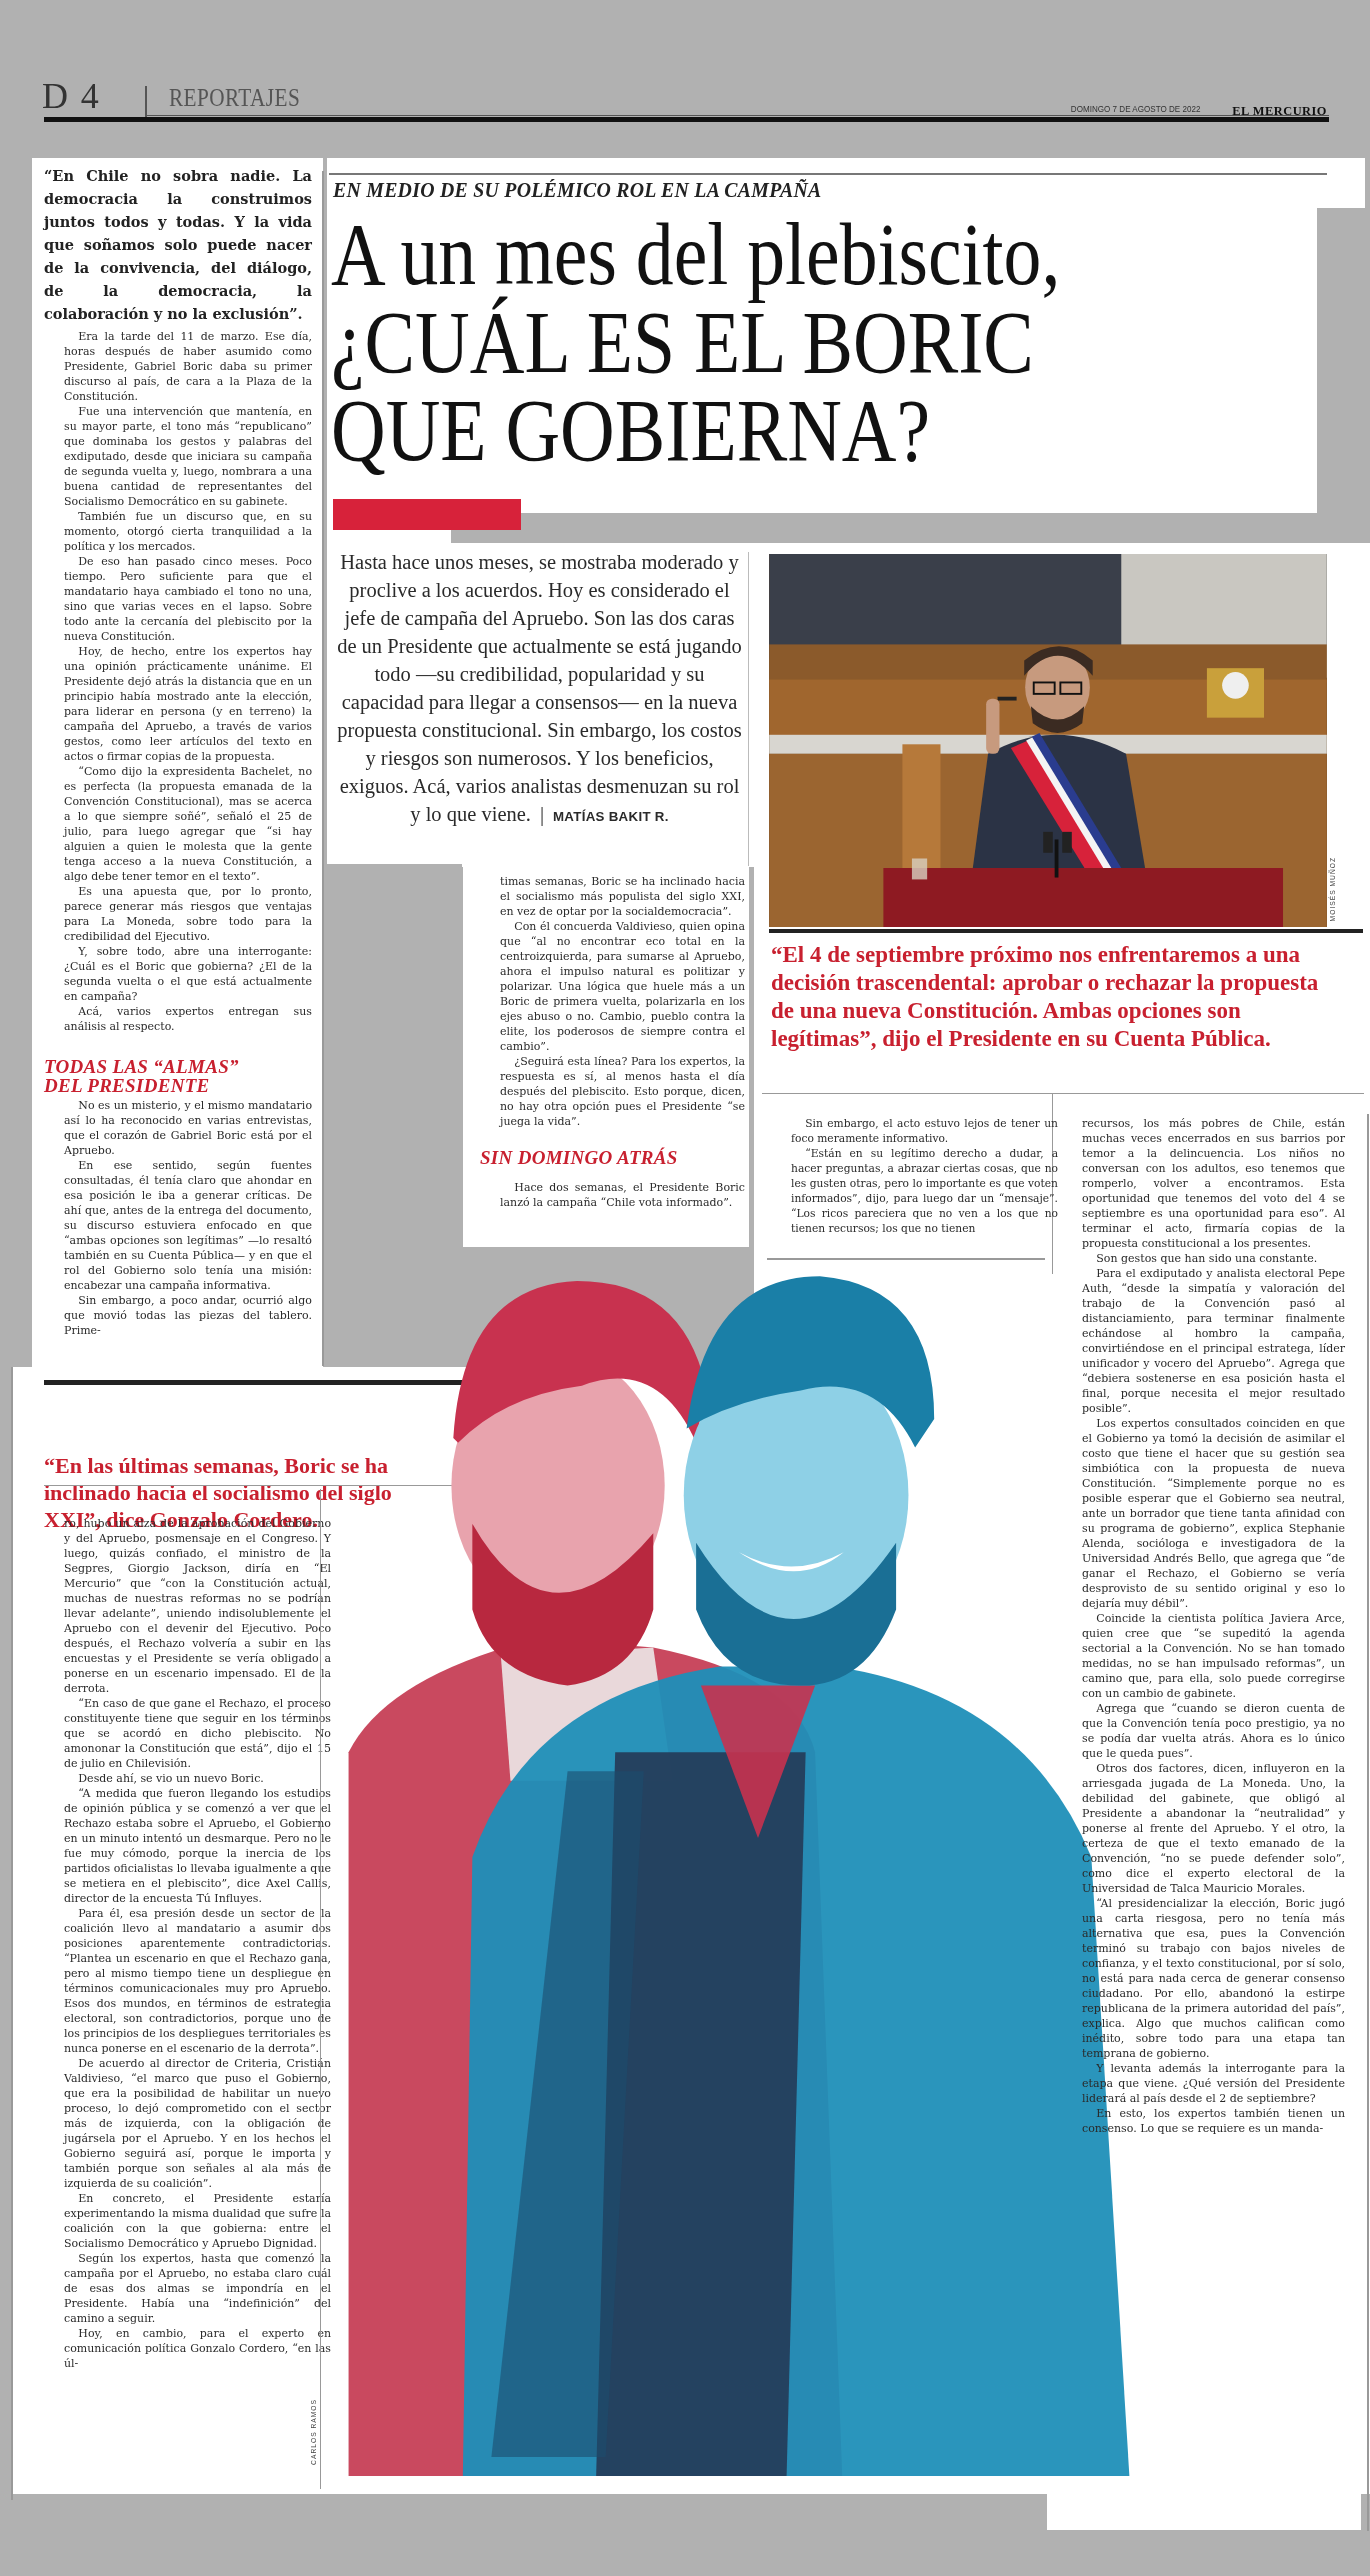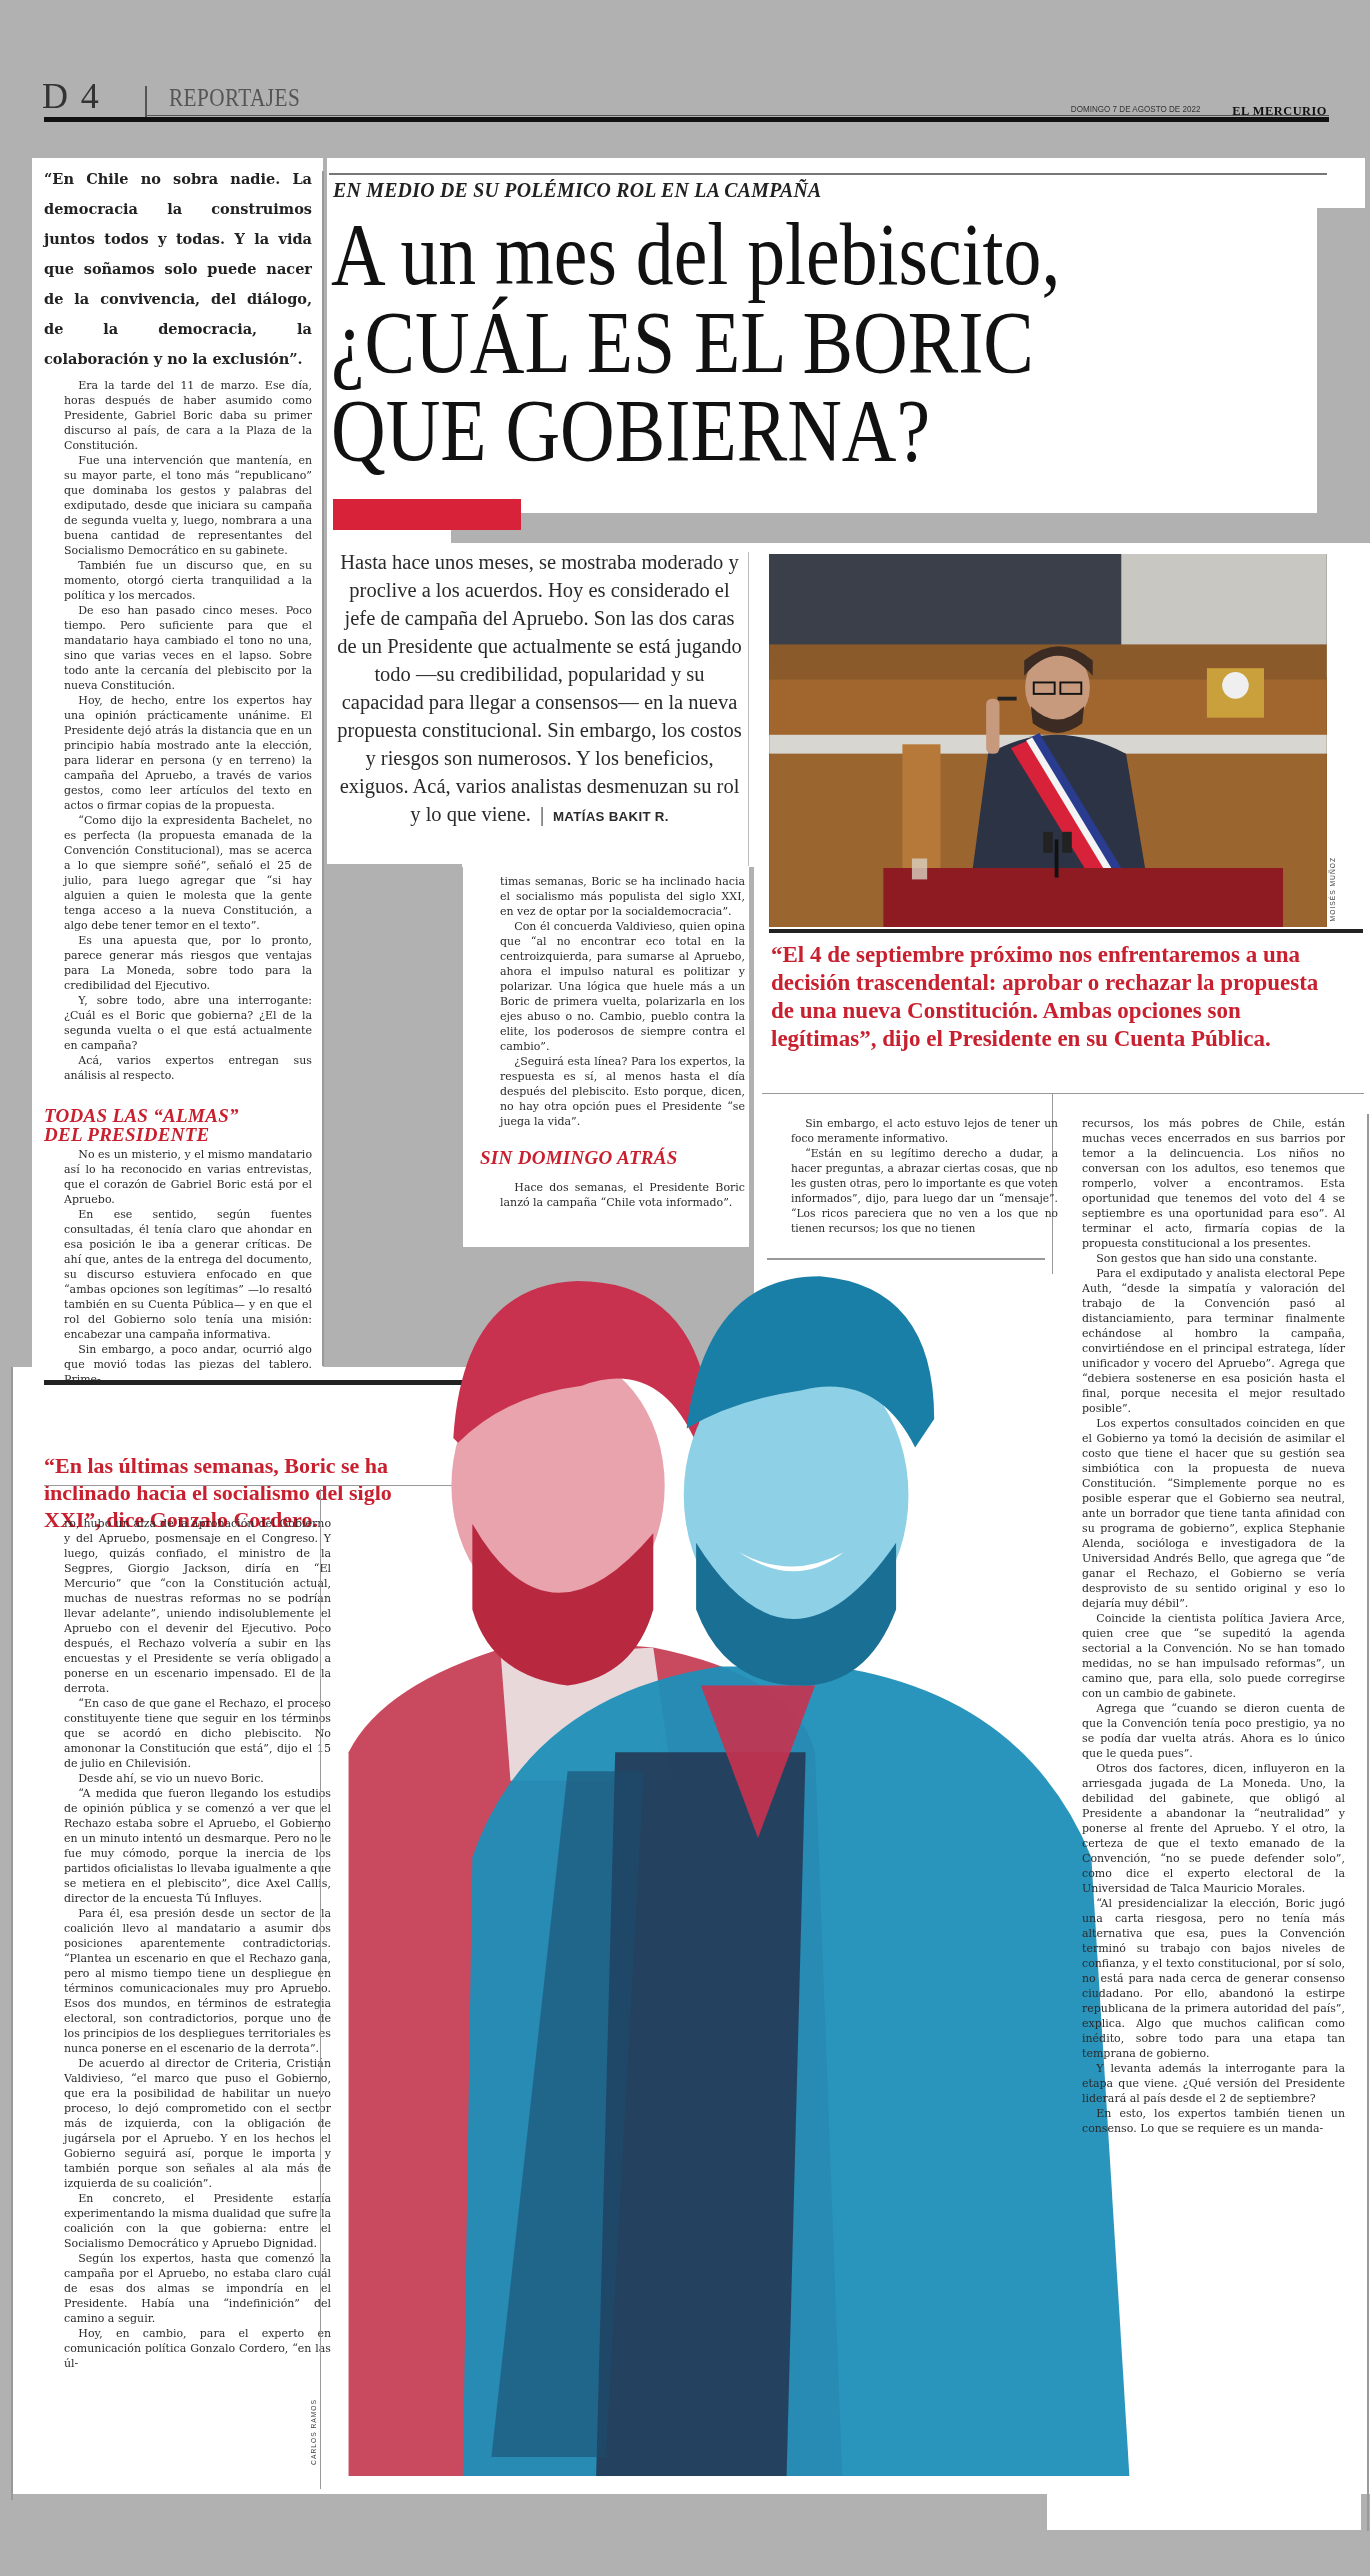--- a/index.html
+++ b/index.html
@@ -104,21 +104,21 @@
   </svg>
 </div>
 <div class="abs photo-credit" style="left:1329px; top:857px;">MOISÉS MUÑOZ</div>
 <div class="abs" style="left:769px; top:929px; width:594px; height:3.8px; background:#222;"></div>
 
 <div class="abs pull" style="left:771px; top:941px; width:552px; font-size:23px; line-height:28px;">“El 4 de septiembre próximo nos enfrentaremos a una decisión trascendental: aprobar o rechazar la propuesta de una nueva Constitución. Ambas opciones son legítimas”, dijo el Presidente en su Cuenta Pública.</div>
 <div class="abs" style="left:762px; top:1093px; width:602px; height:1px; background:#999;"></div>
 <div class="abs" style="left:1052px; top:1093px; width:1px; height:181px; background:#999;"></div>
 
 <div class="abs" style="left:44px; top:164px; width:268px;">
-  <div style="font-family:'DejaVu Serif',serif; font-weight:bold; font-size:14.5px; line-height:30px; color:#222; text-align:justify; hyphens:auto; margin-bottom:3.8px;">“En Chile no sobra nadie. La democracia la construimos juntos todos y todas. Y la vida que soñamos solo puede nacer de la convivencia, del diálogo, de la democracia, la colaboración y no la exclusión”.</div>
+  <div style="font-family:'DejaVu Serif',serif; font-weight:bold; font-size:14.5px; line-height:23px; color:#222; text-align:justify; hyphens:auto; margin-bottom:3.8px;">“En Chile no sobra nadie. La democracia la construimos juntos todos y todas. Y la vida que soñamos solo puede nacer de la convivencia, del diálogo, de la democracia, la colaboración y no la exclusión”.</div>
   <div class="col-text">
     <p>Era la tarde del 11 de marzo. Ese día, horas después de haber asumido como Presidente, Gabriel Boric daba su primer discurso al país, de cara a la Plaza de la Constitución.</p>
     <p>Fue una intervención que mantenía, en su mayor parte, el tono más “republicano” que dominaba los gestos y palabras del exdiputado, desde que iniciara su campaña de segunda vuelta y, luego, nombrara a una buena cantidad de representantes del Socialismo Democrático en su gabinete.</p>
     <p>También fue un discurso que, en su momento, otorgó cierta tranquilidad a la política y los mercados.</p>
     <p>De eso han pasado cinco meses. Poco tiempo. Pero suficiente para que el mandatario haya cambiado el tono no una, sino que varias veces en el lapso. Sobre todo ante la cercanía del plebiscito por la nueva Constitución.</p>
     <p>Hoy, de hecho, entre los expertos hay una opinión prácticamente unánime. El Presidente dejó atrás la distancia que en un principio había mostrado ante la elección, para liderar en persona (y en terreno) la campaña del Apruebo, a través de varios gestos, como leer artículos del texto en actos o firmar copias de la propuesta.</p>
     <p>“Como dijo la expresidenta Bachelet, no es perfecta (la propuesta emanada de la Convención Constitucional), mas se acerca a lo que siempre soñé”, señaló el 25 de julio, para luego agregar que “si hay alguien a quien le molesta que la gente tenga acceso a la nueva Constitución, a algo debe tener temor en el texto”.</p>
     <p>Es una apuesta que, por lo pronto, parece generar más riesgos que ventajas para La Moneda, sobre todo para la credibilidad del Ejecutivo.</p>
     <p>Y, sobre todo, abre una interrogante: ¿Cuál es el Boric que gobierna? ¿El de la segunda vuelta o el que está actualmente en campaña?</p>
     <p>Acá, varios expertos entregan sus análisis al respecto.</p>

